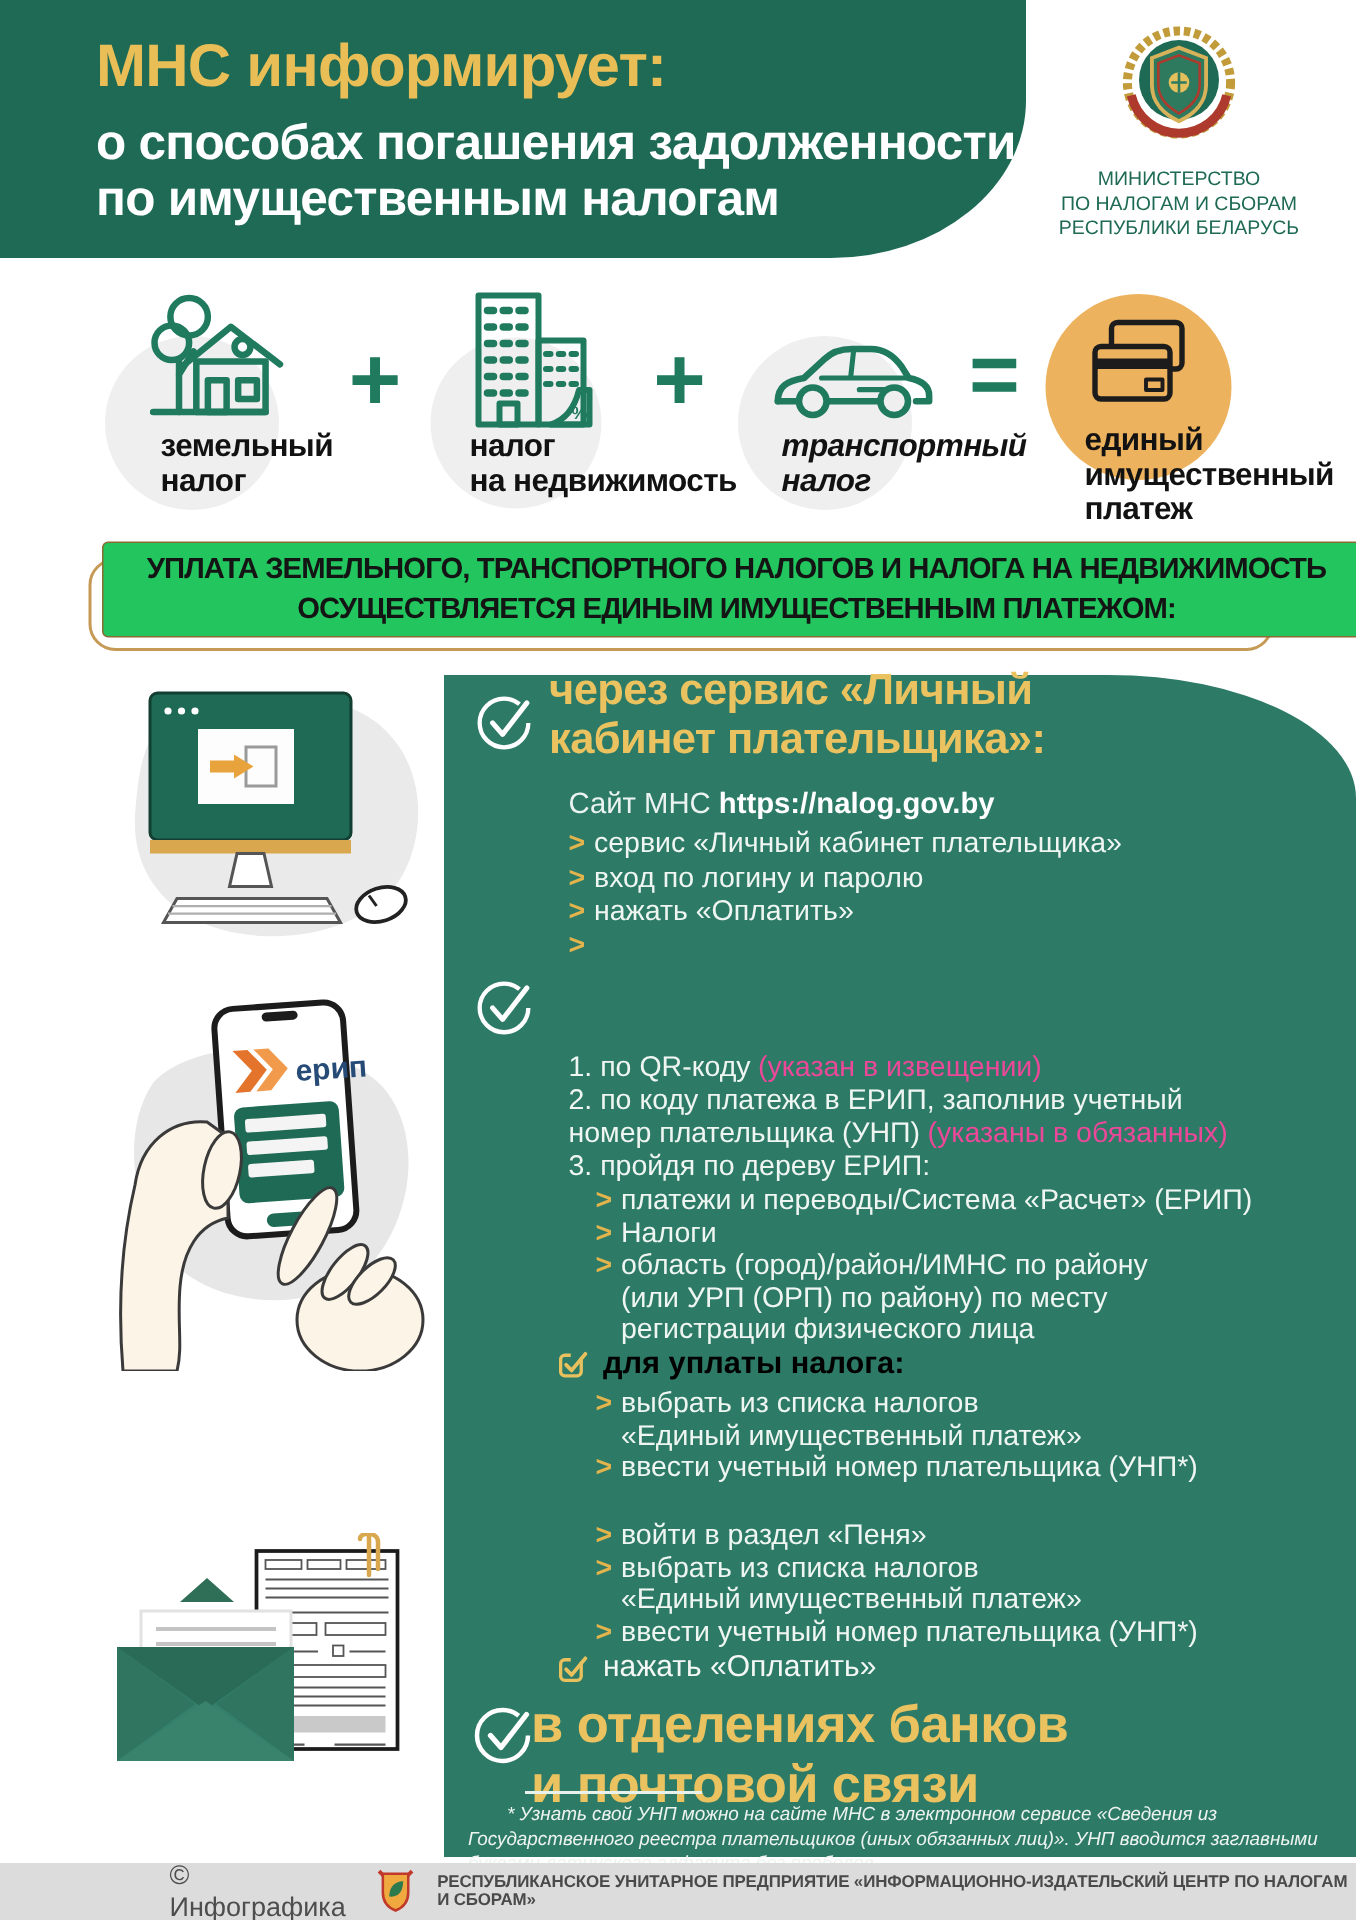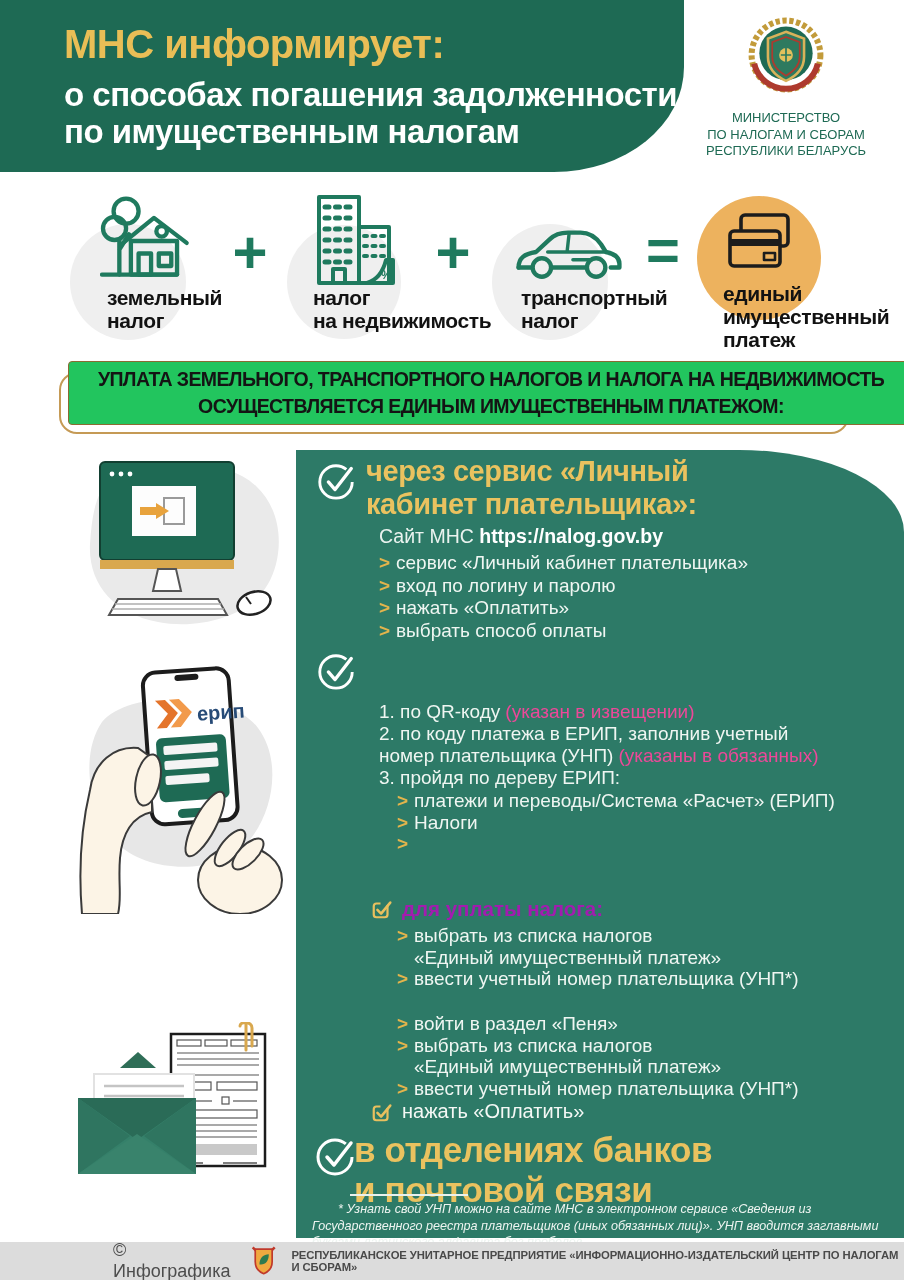--- a/index.html
+++ b/index.html
@@ -24,21 +24,21 @@
   .c3 { left:492px; top:224px; width:116px; height:116px; }
   .c4 { left:697px; top:196px; width:124px; height:124px; background:#EDB25E; }
   .eqicon { position:absolute; }
   .i1 { left:100px; top:190px; }
   .i2 { left:311px; top:192px; }
   .i3 { left:514px; top:220px; }
   .i4 { left:726px; top:212px; }
   .eqlabel { position:absolute; font-weight:bold; font-size:21px; line-height:1.09; color:#121212; white-space:pre-line; letter-spacing:-0.4px; }
   .l1 { left:107px; top:287px; }
   .l2 { left:313px; top:287px; }
-  .l3 { left:521px; top:287px; }
+  .l3 { left:521px; top:287px;font-style:italic; }
   .l4 { left:723px; top:283px; }
   .eqop { position:absolute; width:46px; text-align:center; color:#1F7A5E; font-weight:bold; }
   .p1 { left:227px; top:218px; font-size:60px; }
   .p2 { left:430px; top:218px; font-size:60px; }
   .eqq { left:640px; top:216px; font-size:58px; }
 
   
   .banner { position:absolute; left:64px; top:361px; width:782px; height:74px; }
   .banner .outline { position:absolute; left:-5px; top:11px; width:790px; height:62px;
      border:2px solid #C59A55; border-radius:18px; background:#fff; }
@@ -64,21 +64,21 @@
 
   .brow { display:flex; line-height:21.5px; }
   .brow .chev { width:17px; flex:none; color:#E3B44C; font-weight:bold; }
   .brow .btxt { white-space:pre-line; }
   .rows-23 .brow { line-height:22.5px; }
 
   .num-line { line-height:22px; }
   .num-line .pre { white-space:pre-line; }
   .num-line .note { color:#ec4899; margin-left:5px; }
 
-  .sub-title { display:flex; align-items:center; gap:9px; color:#a21caf; font-weight:bold; font-size:20.5px; }
+  .sub-title { display:flex; align-items:center; gap:9px; color:#000000; font-weight:bold; font-size:20.5px; }
   .sub-title.white { color:#F4F8F5; font-weight:normal; font-size:20px; }
 
   .fn-rule { position:absolute; left:350px; top:1194px; width:118px; height:2px; background:#E9F1ED; }
   .footnote { position:absolute; left:312px; top:1201px; width:578px;
      font-size:12.6px; font-style:italic; color:#EDF4F0; line-height:1.33; text-indent:26px; }
 
   
   .footer { position:absolute; left:0; top:1242px; width:904px; height:38px; background:#DCDCDC;
      display:flex; align-items:center; padding-left:113px; gap:15px; }
   .footer .copyright { font-size:18px; color:#4D4D4D; }
@@ -255,21 +255,21 @@
     <polygon points="6,76 65,118 124,76" fill="#2A6B57"></polygon>
     <polygon points="6,76 6,152 58,114" fill="#2F7560"></polygon>
     <polygon points="124,76 124,152 72,114" fill="#2F7560"></polygon>
     <polygon points="6,152 65,112 124,152" fill="#39836C"></polygon>
   </svg>
 
   <svg class="sec-icon" style="left:315px; top:460px;" width="42" height="42" viewBox="0 0 44 44">
     <circle cx="22" cy="23" r="17" fill="none" stroke="#fff" stroke-width="3" pathLength="100" stroke-dasharray="86 14"></circle>
     <path d="M14,23 L21,31 L38,9" fill="none" stroke="#fff" stroke-width="3.5" stroke-linecap="round" stroke-linejoin="round"></path>
   </svg>
-  <div class="sec-head" style="left:366px; top:455px;">через сервис «Личный
+  <div class="sec-head" style="left:366px; top:444px;">через сервис «Личный
 кабинет плательщика»:</div>
 
   <div class="abs" style="left:379px; top:525px;">
     <div class="site-line">
       <span>Сайт МНС</span>
       <b>https://nalog.gov.by</b>
     </div>
     <div class="rows-23">
       <div class="brow">
           <span class="chev">&gt;</span>
@@ -278,21 +278,20 @@
       <div class="brow">
           <span class="chev">&gt;</span>
           <span class="btxt">вход по логину и паролю</span>
         </div>
       <div class="brow">
           <span class="chev">&gt;</span>
           <span class="btxt">нажать «Оплатить»</span>
         </div>
       <div class="brow">
           <span class="chev">&gt;</span>
-          <span class="btxt">выбрать способ оплаты</span>
         </div>
     </div>
   </div>
 
   <svg class="sec-icon" style="left:315px; top:650px;" width="42" height="42" viewBox="0 0 44 44">
     <circle cx="22" cy="23" r="17" fill="none" stroke="#fff" stroke-width="3" pathLength="100" stroke-dasharray="86 14"></circle>
     <path d="M14,23 L21,31 L38,9" fill="none" stroke="#fff" stroke-width="3.5" stroke-linecap="round" stroke-linejoin="round"></path>
   </svg>
 
   <div class="abs" style="left:379px; top:701px;">
@@ -306,20 +305,23 @@
     <div class="brow">
         <span class="chev">&gt;</span>
         <span class="btxt">платежи и переводы/Система «Расчет» (ЕРИП)</span>
       </div>
     <div class="brow">
         <span class="chev">&gt;</span>
         <span class="btxt">Налоги</span>
       </div>
     <div class="brow">
         <span class="chev">&gt;</span>
+        <span class="btxt">область (город)/район/ИМНС по району
+(или УРП (ОРП) по району) по месту
+регистрации физического лица</span>
       </div>
   </div>
 
   <div class="abs sub-title" style="left:371px; top:897px;">
     <svg width="22" height="22" viewBox="0 0 24 24">
       <rect x="3" y="6" width="15" height="15" rx="3" fill="none" stroke="#E9C05E" stroke-width="2.4" pathLength="100" stroke-dasharray="8 14 78"></rect>
       <path d="M7,13 L11,17 L21,5" fill="none" stroke="#E9C05E" stroke-width="2.8" stroke-linecap="round" stroke-linejoin="round"></path>
     </svg>
     <span>для уплаты налога:</span>
   </div>

